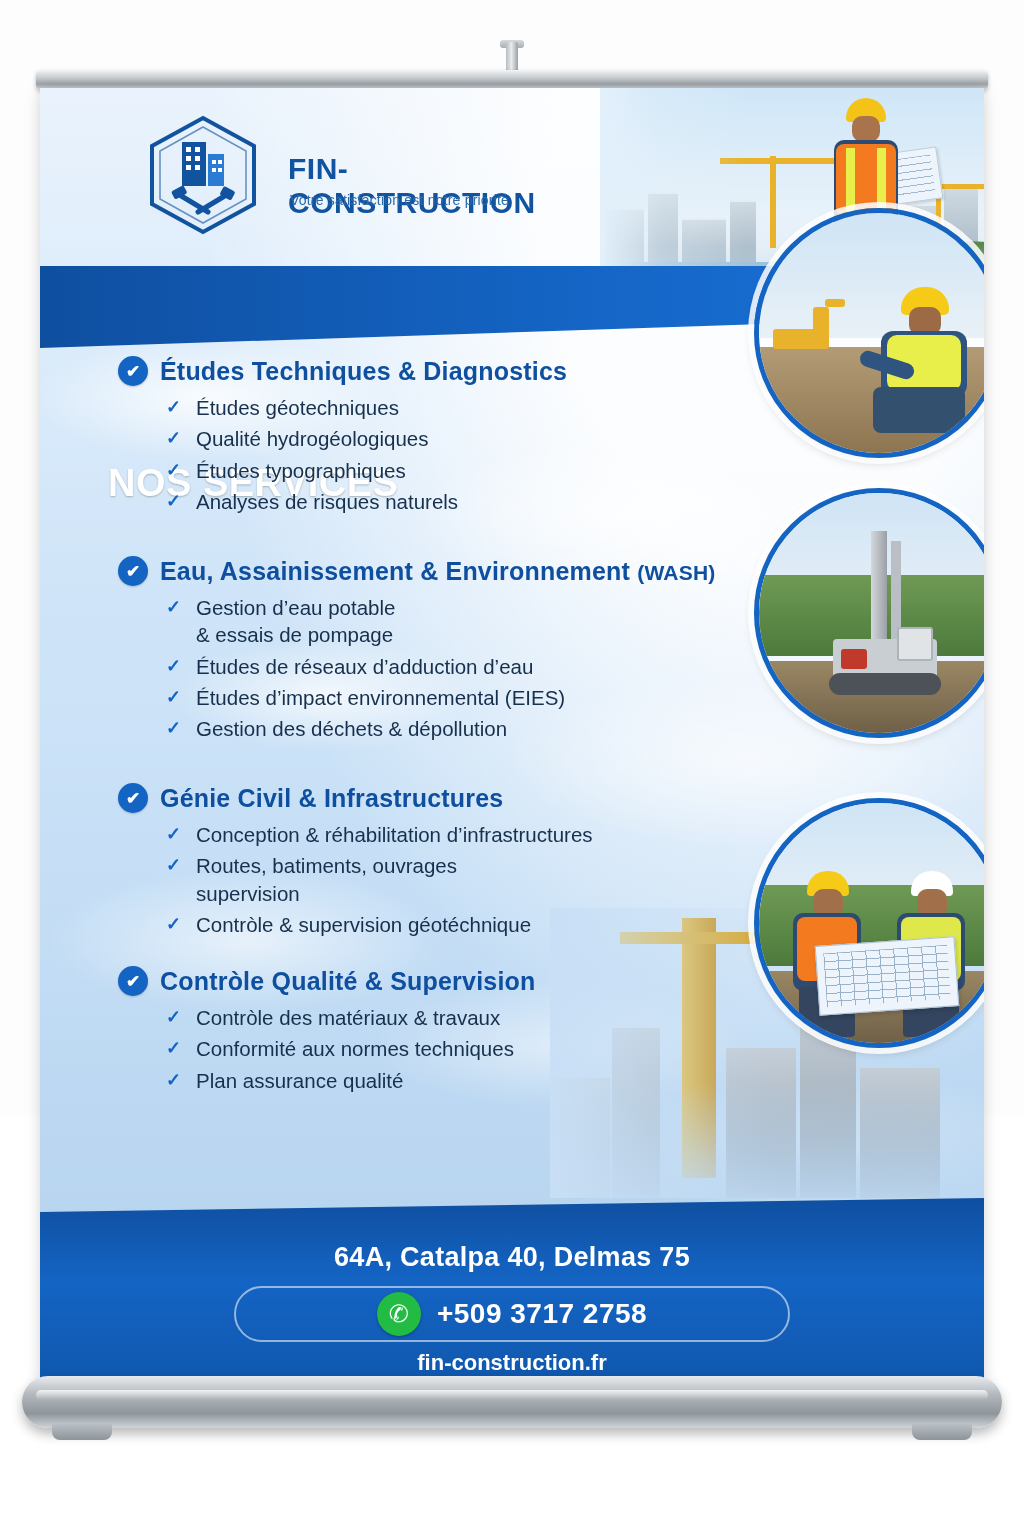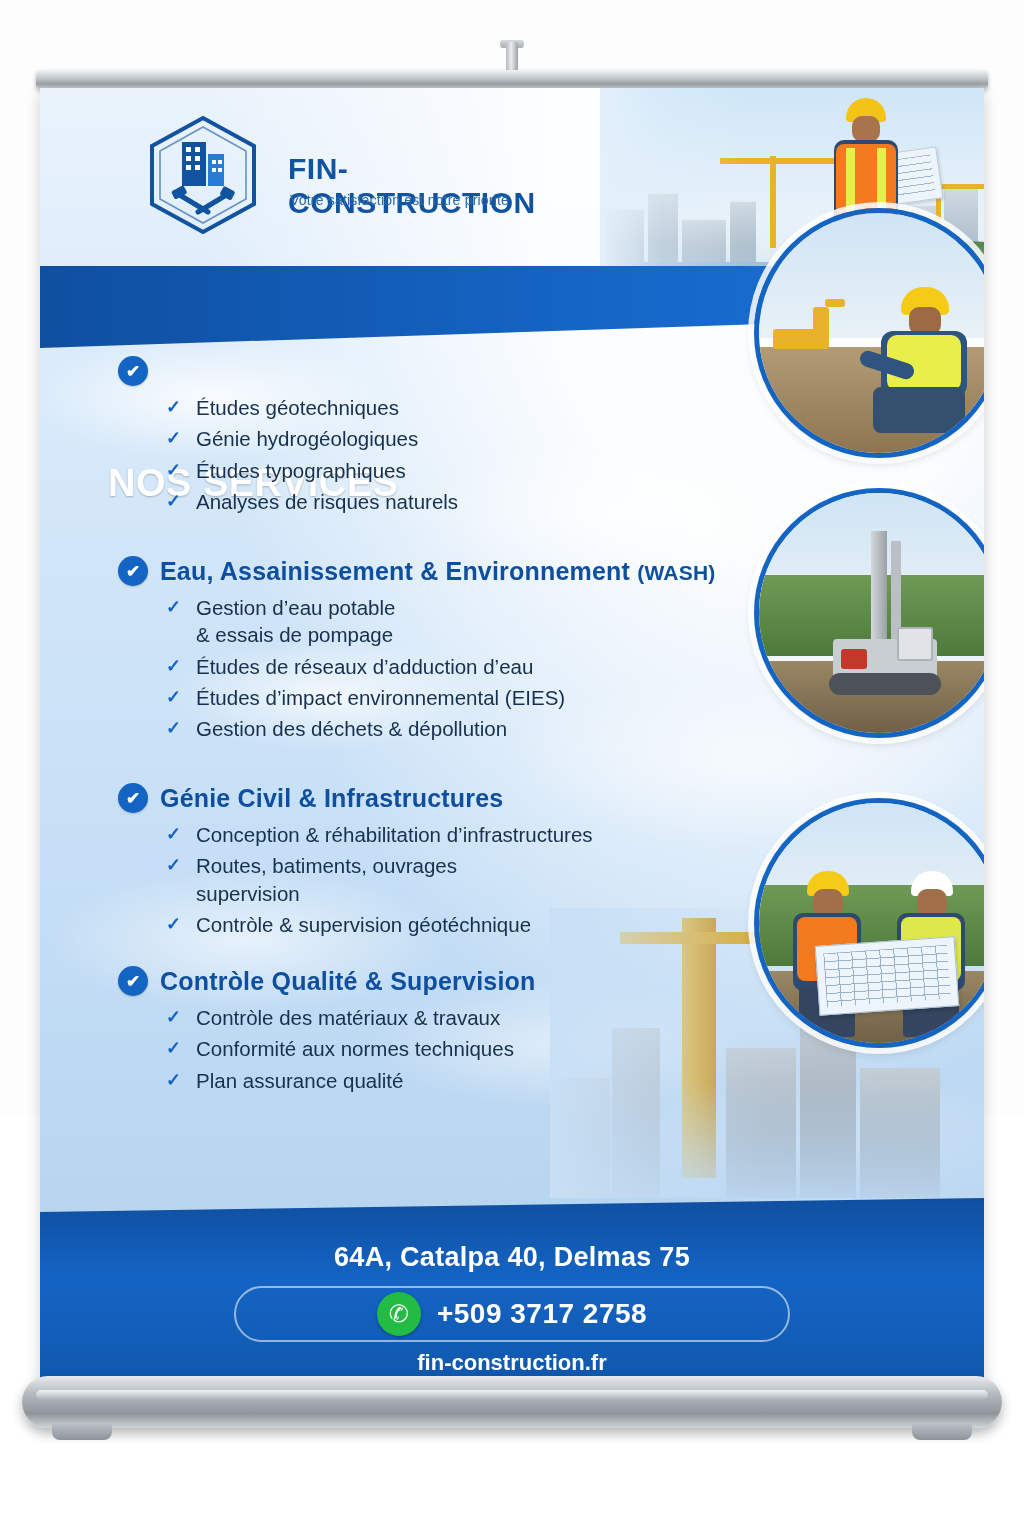--- a/index.html
+++ b/index.html
@@ -490,24 +490,27 @@
           <div class="blue-print"></div>
         </div>
       </div>
     </div>
 
     <div class="content">
 
       <div class="group" style="top:10px">
         <div class="g-head">
           <div class="badge">✔</div>
+          <div class="g-title">
+            <span>Études Techniques &amp; Diagnostics</span>
+          </div>
         </div>
         <ul class="items">
           <li><span class="tick">✓</span><span>Études géotechniques</span></li>
-          <li><span class="tick">✓</span><span>Génie hydrogéologiques</span></li>
+          <li><span class="tick">✓</span><span>Qualité hydrogéologiques</span></li>
           <li><span class="tick">✓</span><span>Études typographiques</span></li>
           <li><span class="tick">✓</span><span>Analyses de risques naturels</span></li>
         </ul>
       </div>
 
       <div class="group" style="top:210px">
         <div class="g-head">
           <div class="badge">✔</div>
           <div class="g-title">
             <span>Eau, Assainissement &amp; Environnement</span>

